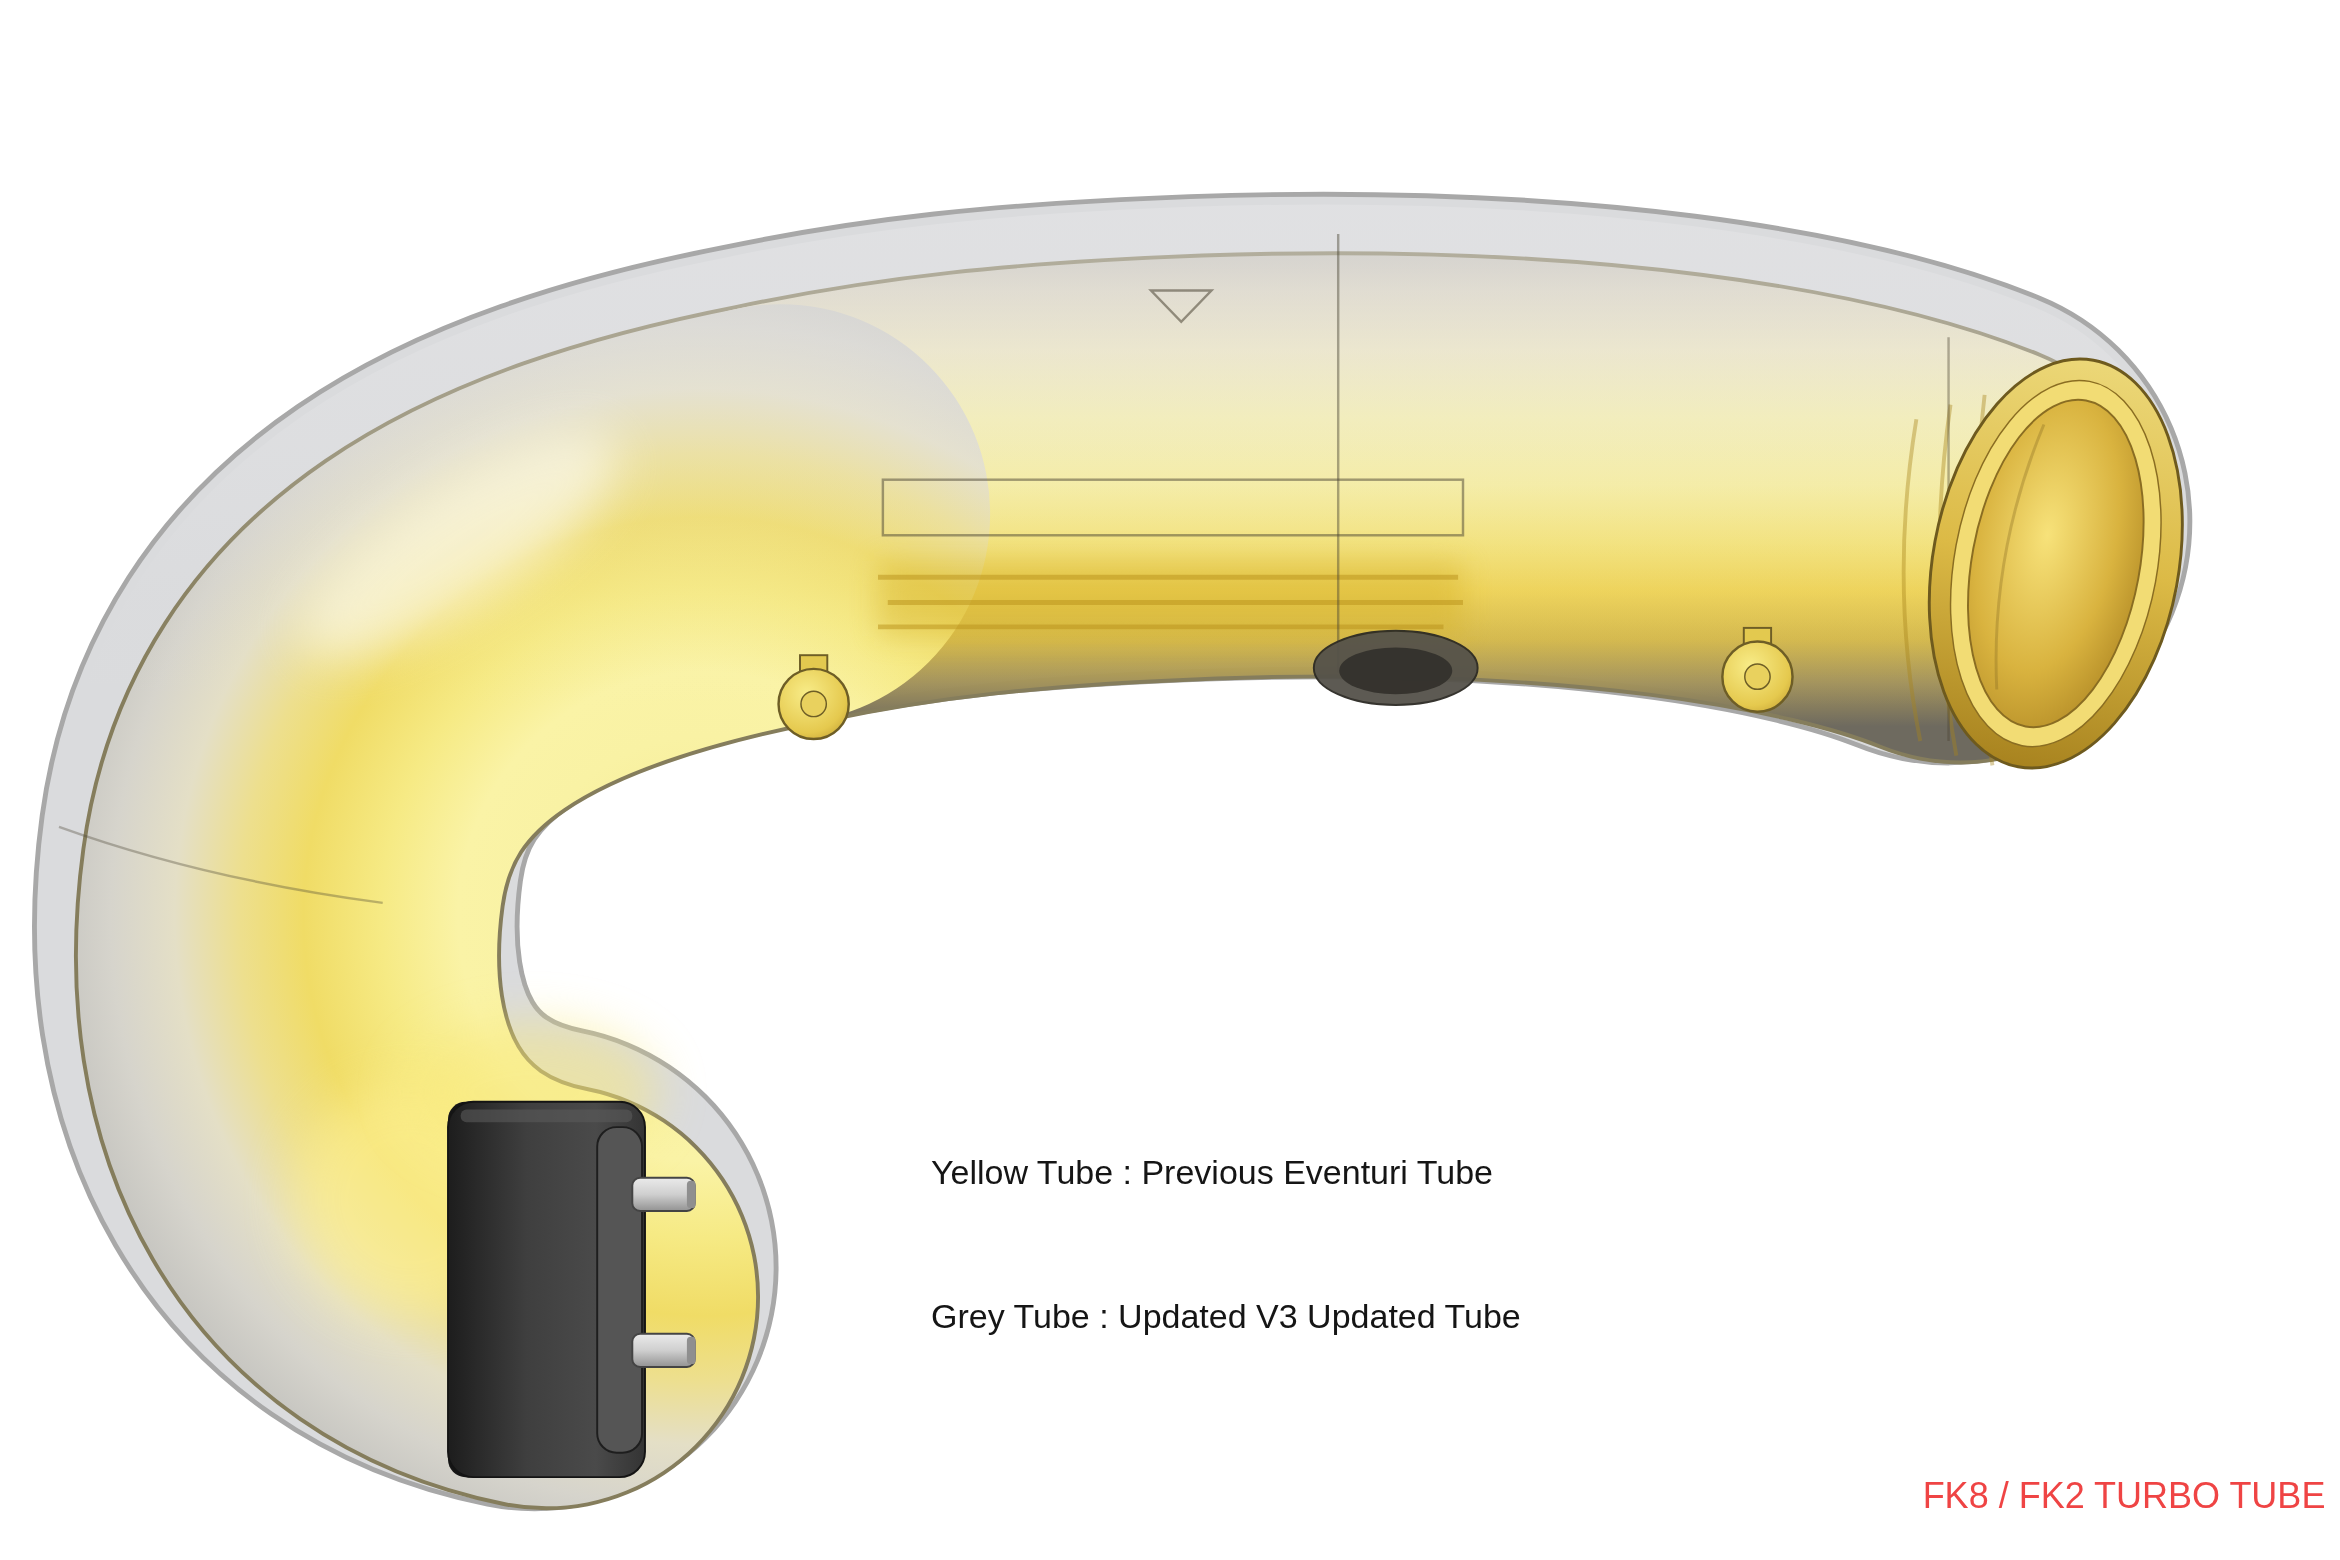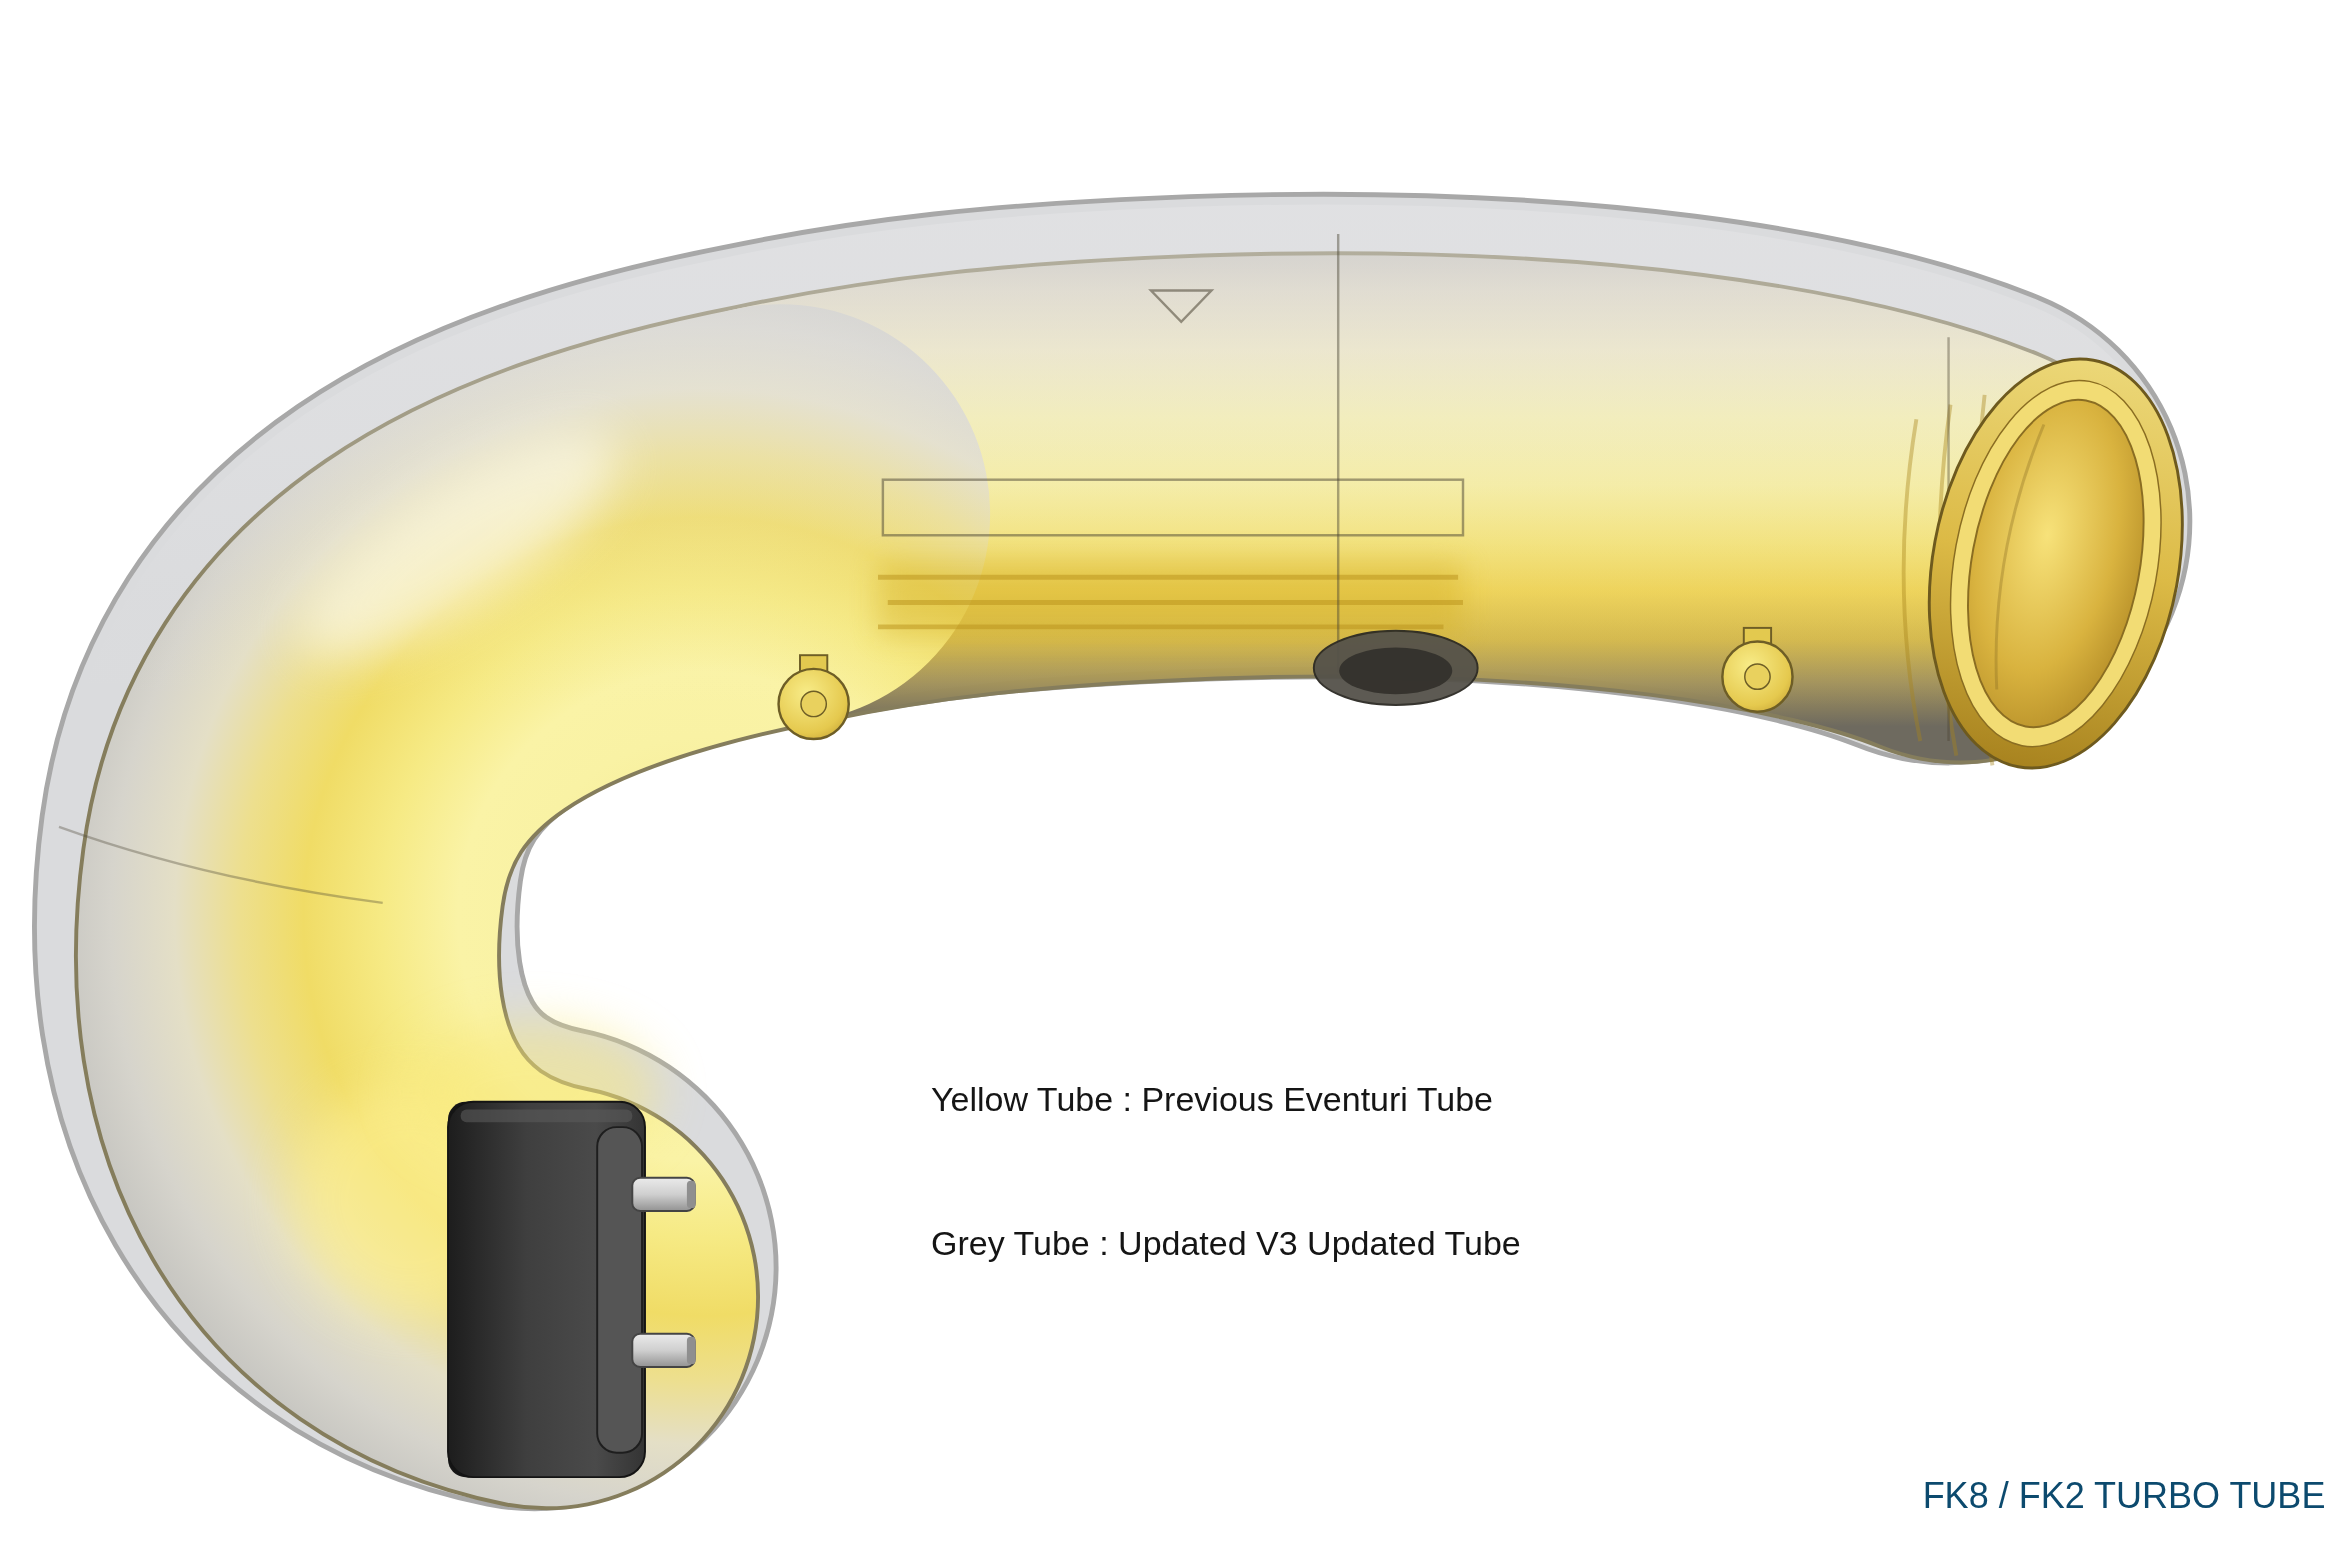--- a/index.html
+++ b/index.html
@@ -6,30 +6,30 @@
   .stage{
     position:relative;
     width:2341px;height:1560px;
     background:#ffffff;
     overflow:hidden;
     font-family:"Liberation Sans", sans-serif;
   }
   .render-layer{position:absolute;left:0;top:0;width:2341px;height:1560px;}
   .annotation{
     position:absolute;
-    left:931px;top:978px;
+    left:931px;top:1051px;
     font-size:34px;line-height:1.42;
     color:#151515;
     white-space:pre;
   }
   .caption{
     position:absolute;
     right:15.6px;top:1475px;
     font-size:36px;
-    color:#0c4a6e;
+    color:#ef4444;
     text-align:right;
   }
 </style>
 </head>
 <body>
 
 <div class="stage">
 
   <svg class="render-layer" viewBox="0 0 2400 1600" xmlns="http://www.w3.org/2000/svg">
     <defs>

